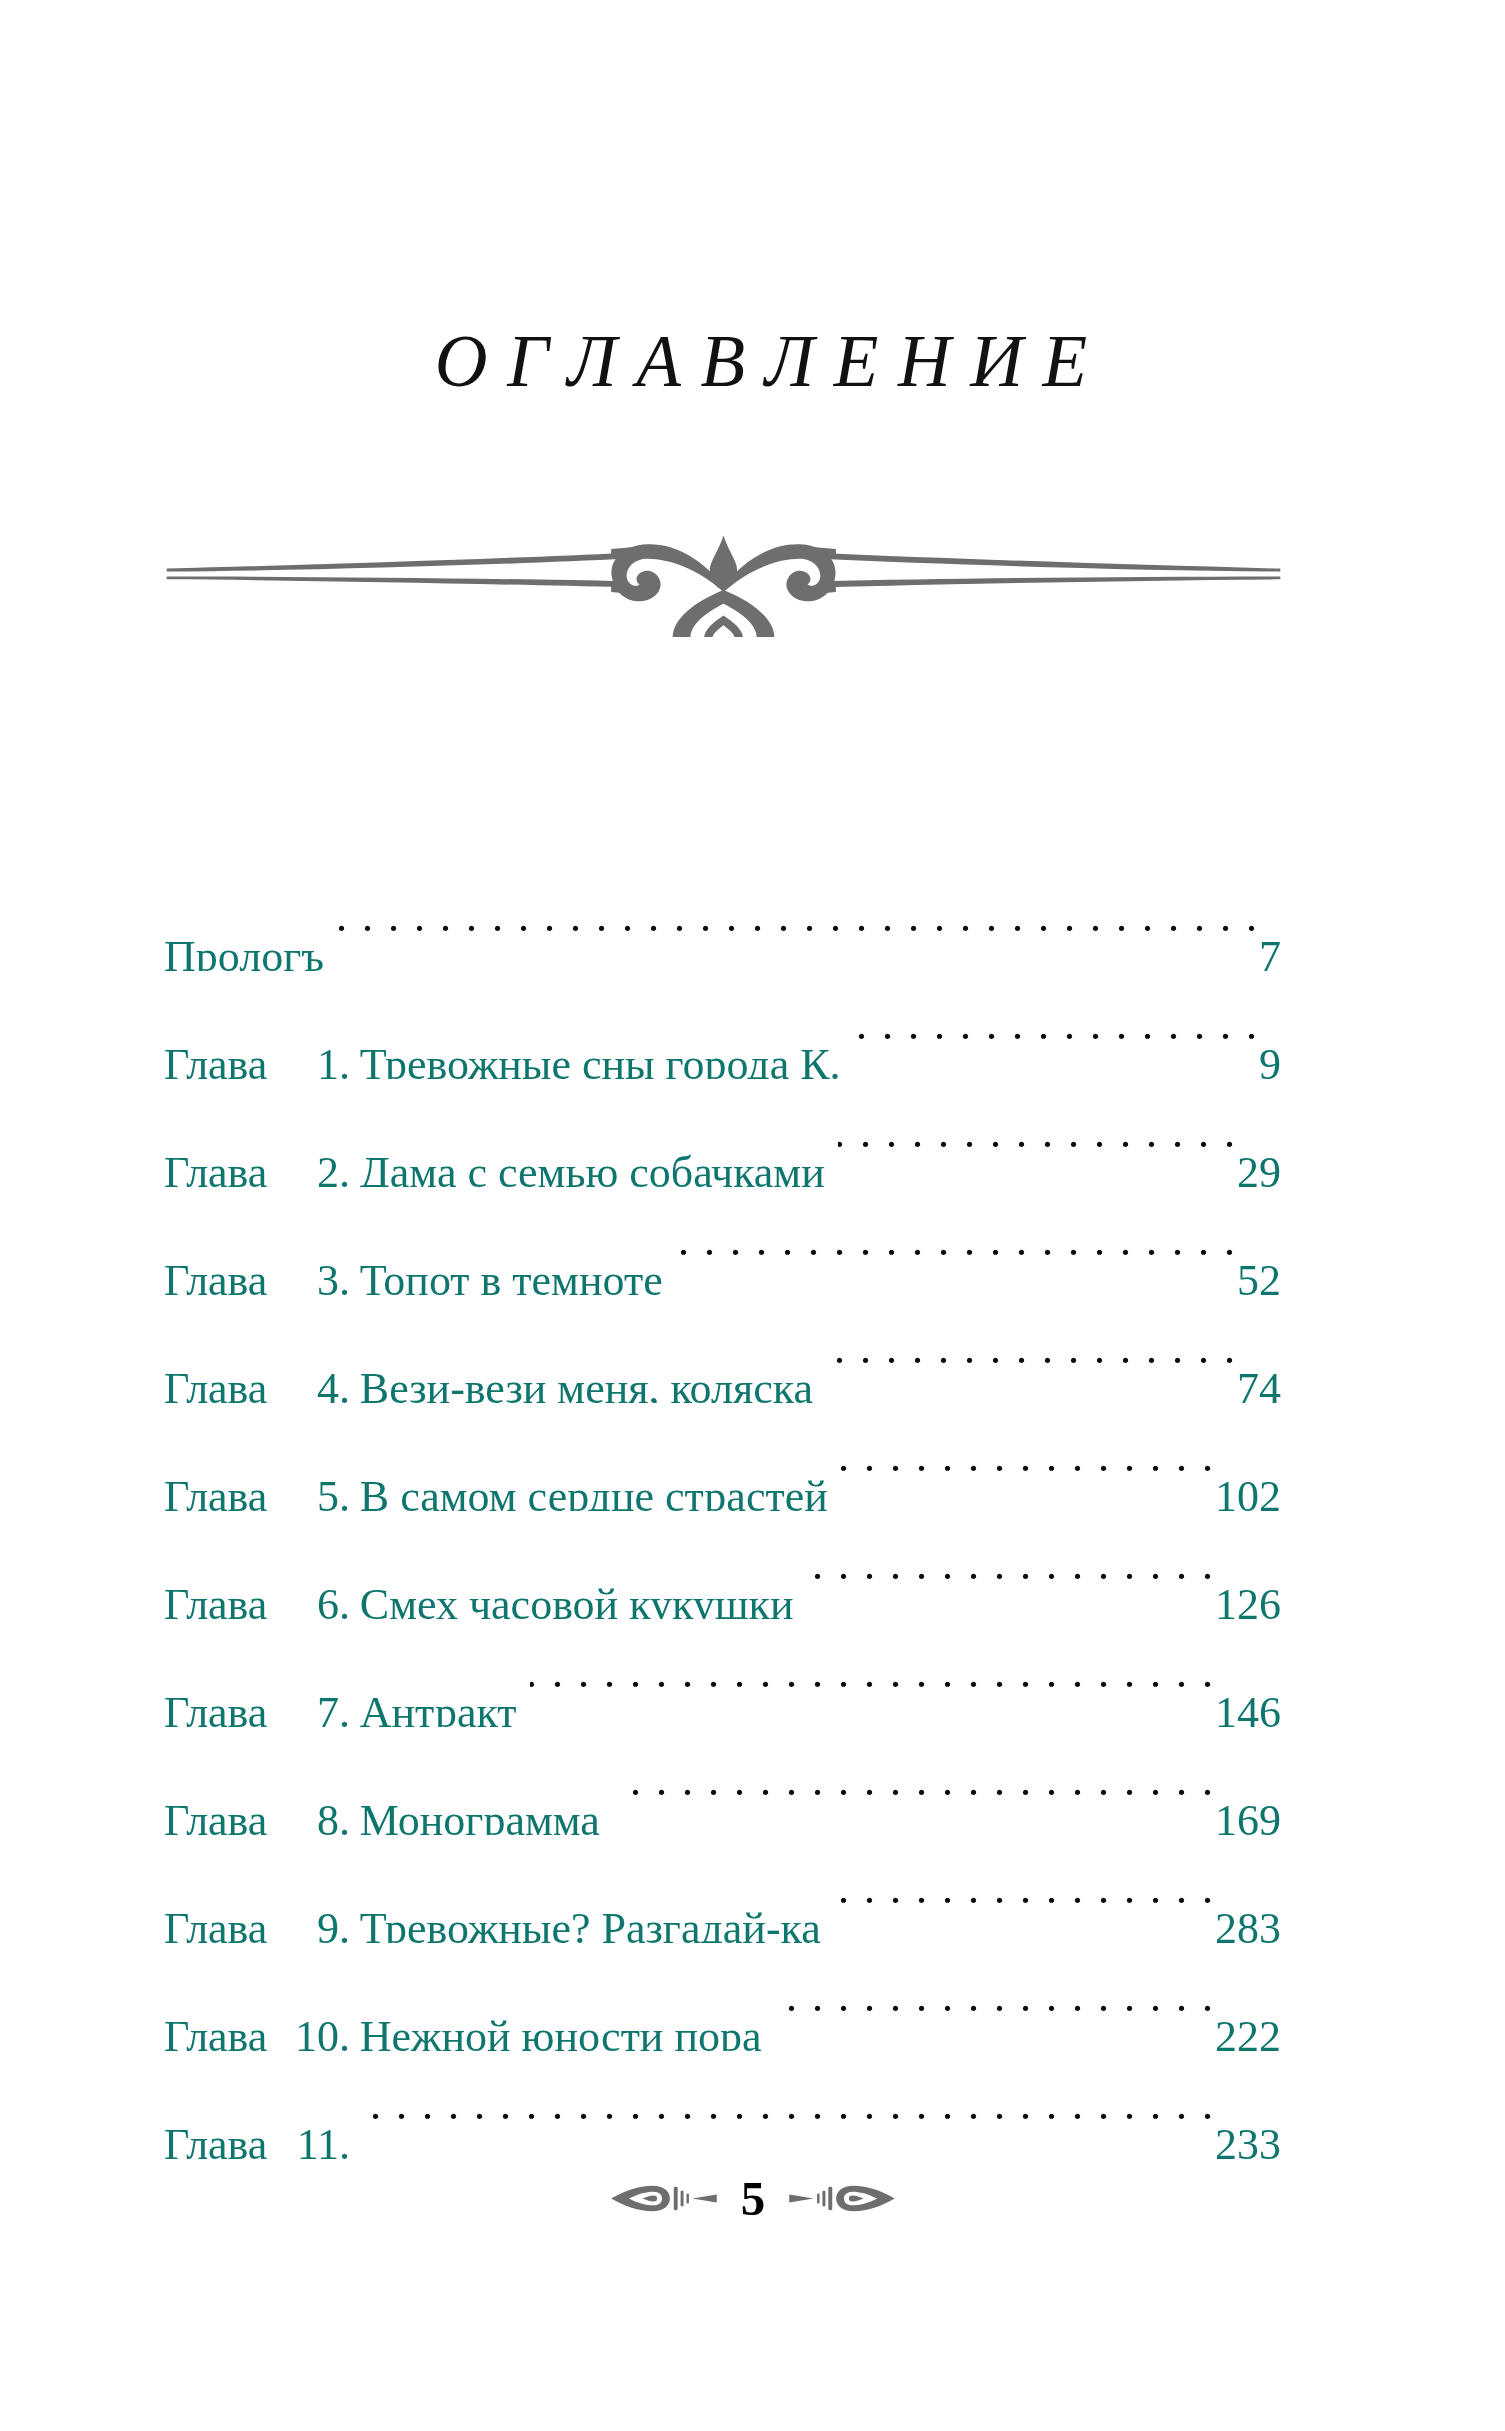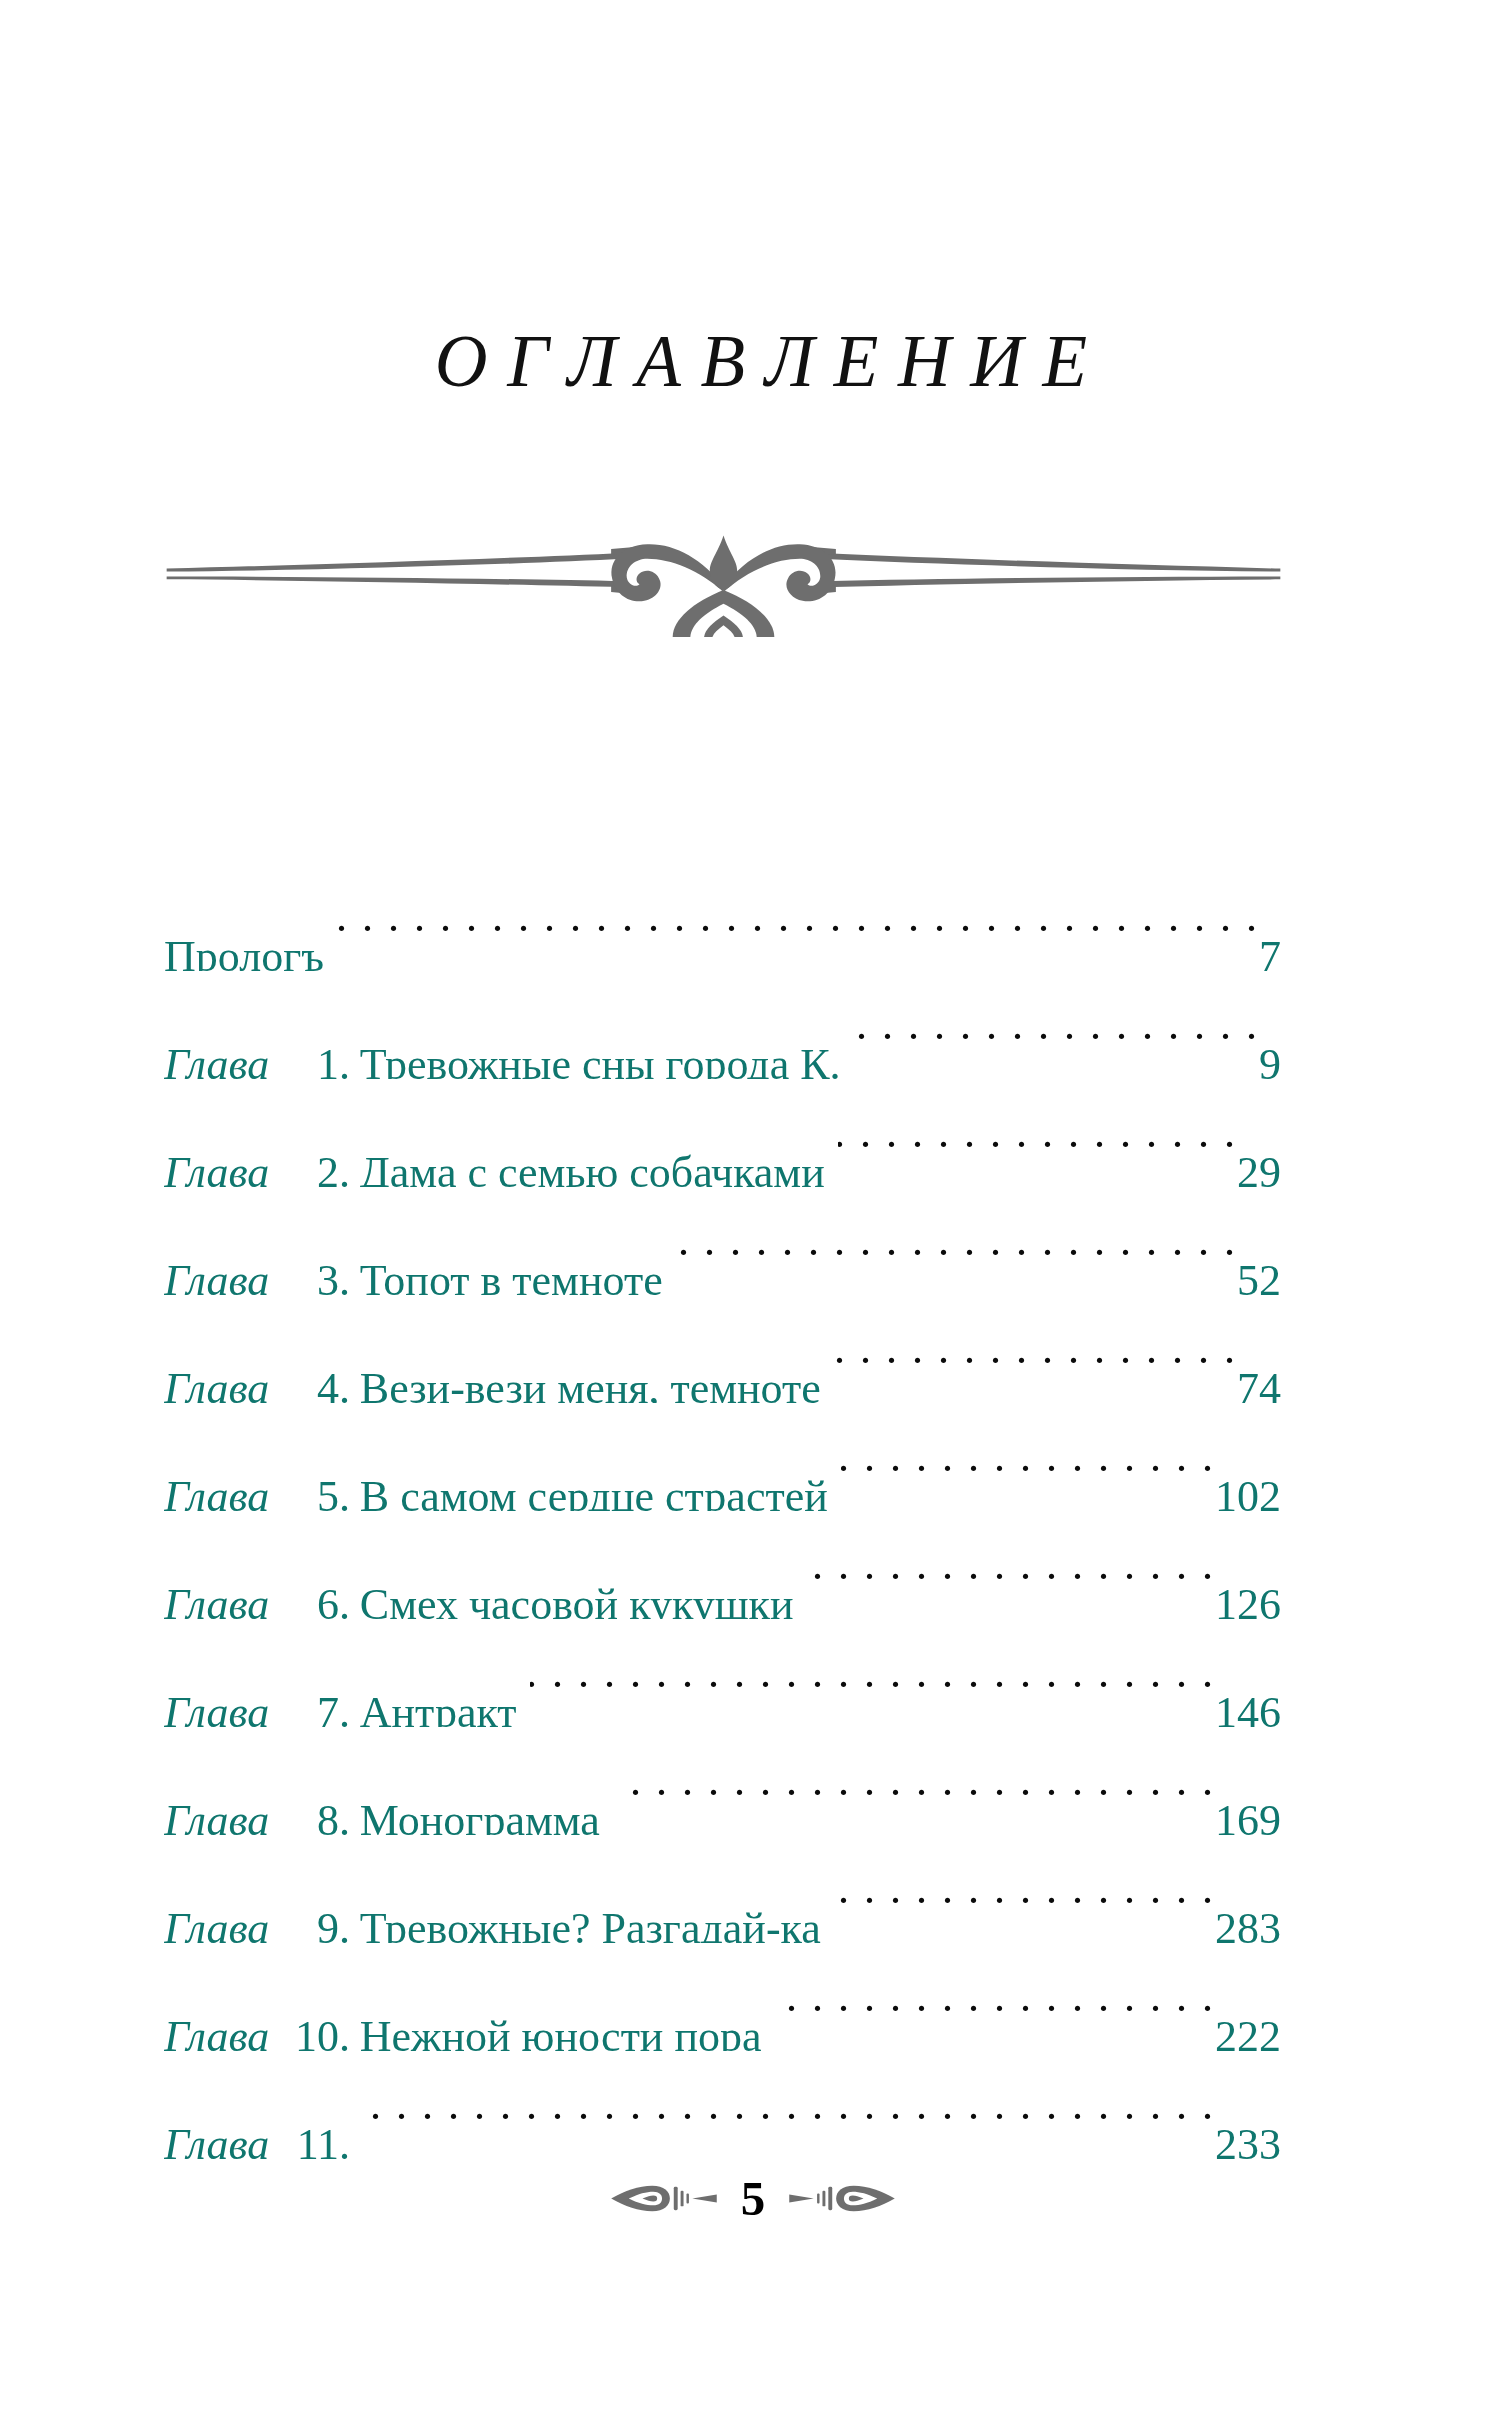--- a/index.html
+++ b/index.html
@@ -76,21 +76,20 @@
   }
   .toc-label {
     display: inline-block;
     flex: 0 0 auto;
     padding-right: 11.8px;
   }
   .toc-chapter-word {
     display: inline-block;
     width: 125px;
     flex: 0 0 auto;
-    font-style: italic;
   }
   .toc-num-label {
     display: inline-block;
     width: 61px;
     flex: 0 0 auto;
     text-align: right;
     padding-right: 9.8px;
   }
   .toc-title-text {
     flex: 0 0 auto;
@@ -221,21 +220,21 @@
       <span class="toc-chapter-word">Глава</span>
       <span class="toc-num-label">3.</span>
       <span class="toc-title-text">Топот в темноте</span>
       <span class="toc-leader"></span>
       <span class="toc-page">52</span>
     </div>
 
     <div class="toc-row">
       <span class="toc-chapter-word">Глава</span>
       <span class="toc-num-label">4.</span>
-      <span class="toc-title-text">Вези-вези меня, темноте</span>
+      <span class="toc-title-text">Вези-вези меня, коляска</span>
       <span class="toc-leader"></span>
       <span class="toc-page">74</span>
     </div>
 
     <div class="toc-row">
       <span class="toc-chapter-word">Глава</span>
       <span class="toc-num-label">5.</span>
       <span class="toc-title-text">В самом сердце страстей</span>
       <span class="toc-leader"></span>
       <span class="toc-page">102</span>

